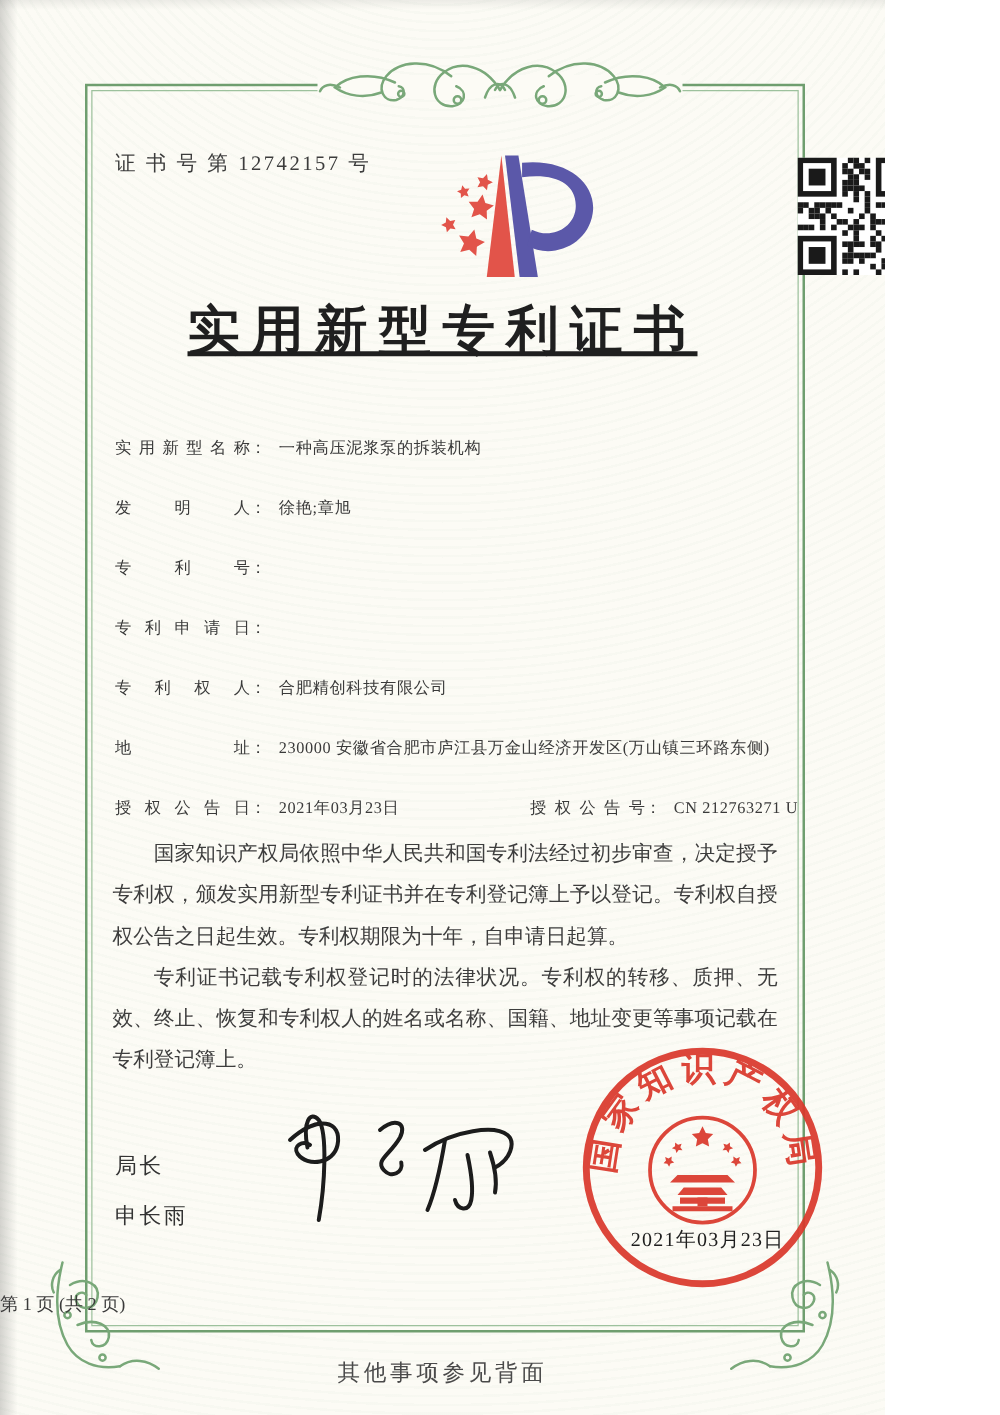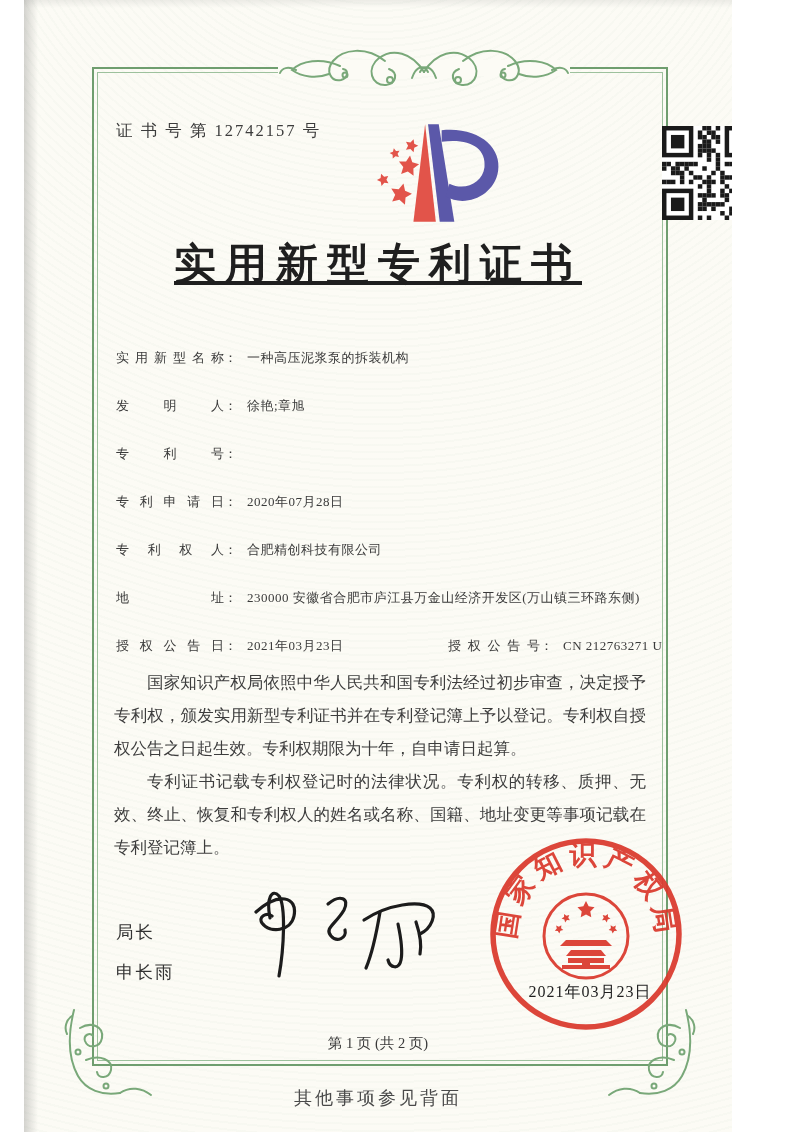--- a/index.html
+++ b/index.html
@@ -1,20 +1,20 @@
 <!DOCTYPE html>
 <html><head>
 <meta charset="utf-8">
 <style>
   html,body{margin:0;padding:0;}
   body{width:800px;height:1132px;font-family:"Liberation Serif","DejaVu Serif",serif;color:#2f2f2f;}
   .page{position:relative;width:708px;height:1132px;overflow:hidden;
     background:
       repeating-radial-gradient(circle at 50% -200px, rgba(140,180,150,0.04) 0 2px, rgba(0,0,0,0) 2px 7px),
-      #fcfbf5; margin-left: 24px;}
+      #fcfbf5;}
   .page::before{content:"";position:absolute;left:0;top:0;bottom:0;width:14px;
     background:linear-gradient(90deg, rgba(90,90,90,0.25), rgba(0,0,0,0));pointer-events:none;}
   .page::after{content:"";position:absolute;left:0;top:0;right:0;height:8px;
     background:linear-gradient(180deg, rgba(120,120,120,0.12), rgba(0,0,0,0));pointer-events:none;}
 
   
   .frame{position:absolute;left:68px;top:67px;right:64px;bottom:66px;border:2.5px solid #6f9e6f;}
   .frame-inner{position:absolute;inset:3px;border:1px solid #9dc19d;}
 
   .orn{position:absolute;pointer-events:none;}
@@ -45,21 +45,21 @@
     font-size:16.5px;line-height:33px;color:#3d3d3d;text-align:justify;}
   .paragraphs p{margin:0;text-indent:2em;}
 
   .director{position:absolute;left:92px;top:912px;font-size:17.5px;color:#333;letter-spacing:2px;line-height:40px;}
   .signature{position:absolute;left:212px;top:876px;width:210px;height:116px;}
 
   .seal{position:absolute;left:462px;top:834px;width:200px;height:200px;opacity:0.92;}
   .seal-date{position:absolute;left:486px;top:982px;width:160px;text-align:center;
     font-size:16px;color:#1e1e1e;letter-spacing:1px;}
 
-  .page-info{position:absolute;left:0;right:0;top:1034px;text-align:center;font-size:14.5px;color:#3a3a3a;}
+  .page-info{position:absolute;left:0;right:0;top:1034px;font-size:14.5px;color:#3a3a3a;}
   .footer-note{position:absolute;left:0;right:0;top:1086px;text-align:center;
     font-size:18px;color:#4a4a4a;letter-spacing:3px;}
 </style>
 </head>
 <body>
 
 <div class="page">
 
   <div class="frame">
     <div class="frame-inner"></div>
@@ -268,21 +268,20 @@
         <span class="field-colon">：</span>
       <span class="field-value">徐艳;章旭</span>
     </div>
     <div class="field-row">
       <span class="field-label">专利号</span>
         <span class="field-colon">：</span>
     </div>
     <div class="field-row">
       <span class="field-label">专利申请日</span>
         <span class="field-colon">：</span>
-      <span class="field-value">2020年07月28日</span>
     </div>
     <div class="field-row">
       <span class="field-label">专利权人</span>
         <span class="field-colon">：</span>
       <span class="field-value">合肥精创科技有限公司</span>
     </div>
     <div class="field-row">
       <span class="field-label">地址</span>
         <span class="field-colon">：</span>
       <span class="field-value">230000 安徽省合肥市庐江县万金山经济开发区(万山镇三环路东侧)</span>

